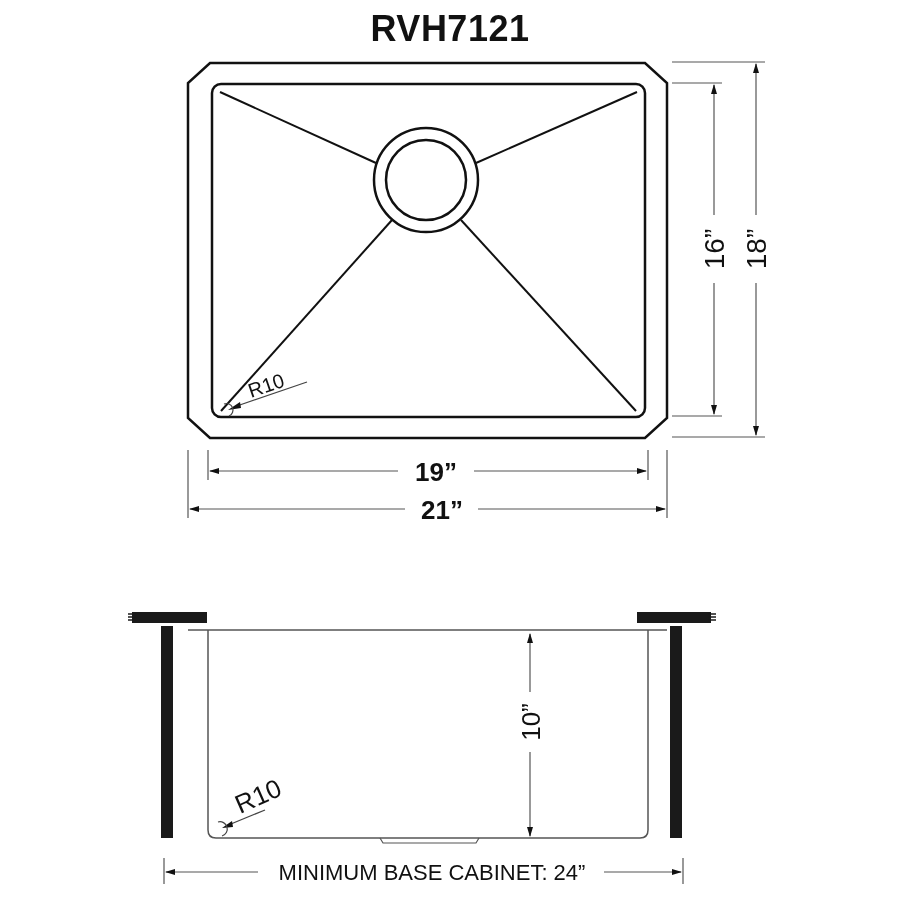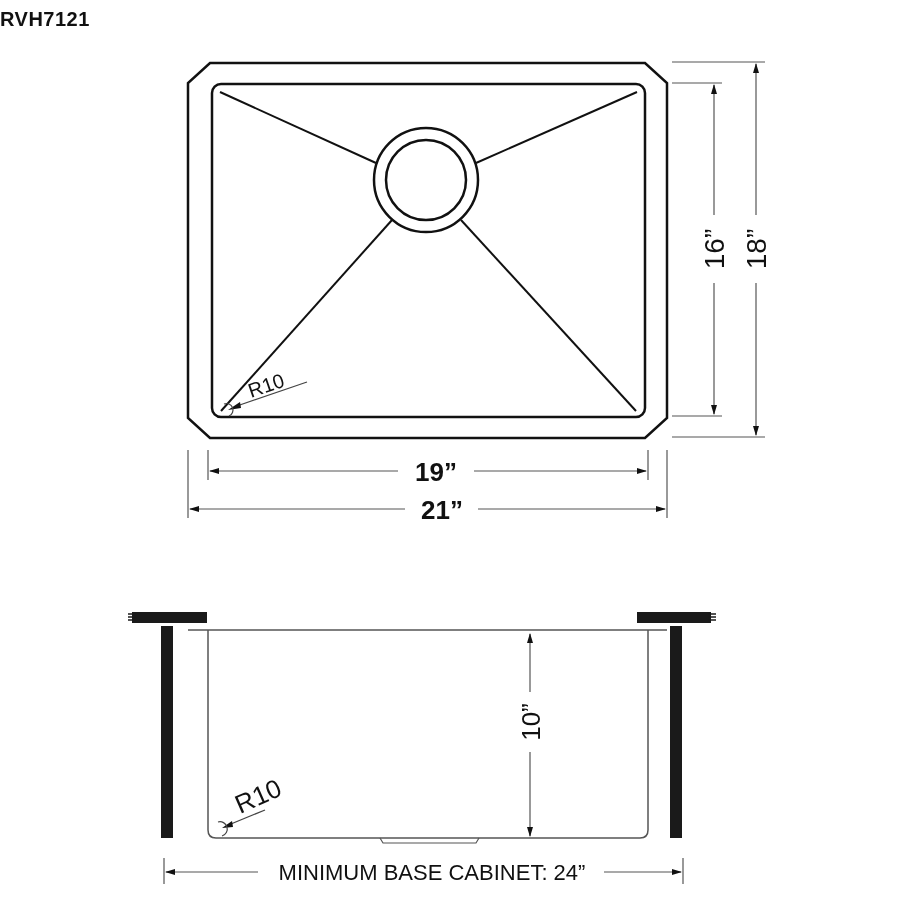--- a/index.html
+++ b/index.html
@@ -1,17 +1,17 @@
 <!DOCTYPE html>
 <html><head>
 <meta charset="utf-8">
 <style>
   html, body { margin:0; padding:0; background:#ffffff; }
   body { width:900px; height:900px; position:relative; overflow:hidden; font-family:"Liberation Sans", sans-serif; }
-  .title { position:absolute; left:0; width:900px; top:8px; text-align:left; font-weight:bold; font-size:20px; color:#111; letter-spacing:0.5px; }
+  .title { position:absolute; left:0; width:900px; top:8px; text-align:center; font-weight:bold; font-size:36px; color:#111; letter-spacing:0.5px; }
   svg { position:absolute; left:0; top:0; }
   .dimtxt { font-family:"Liberation Sans", sans-serif; fill:#111; }
 </style>
 </head>
 <body>
 
 <div class="title">RVH7121</div>
 
 <svg width="900" height="900" viewBox="0 0 900 900">
 

